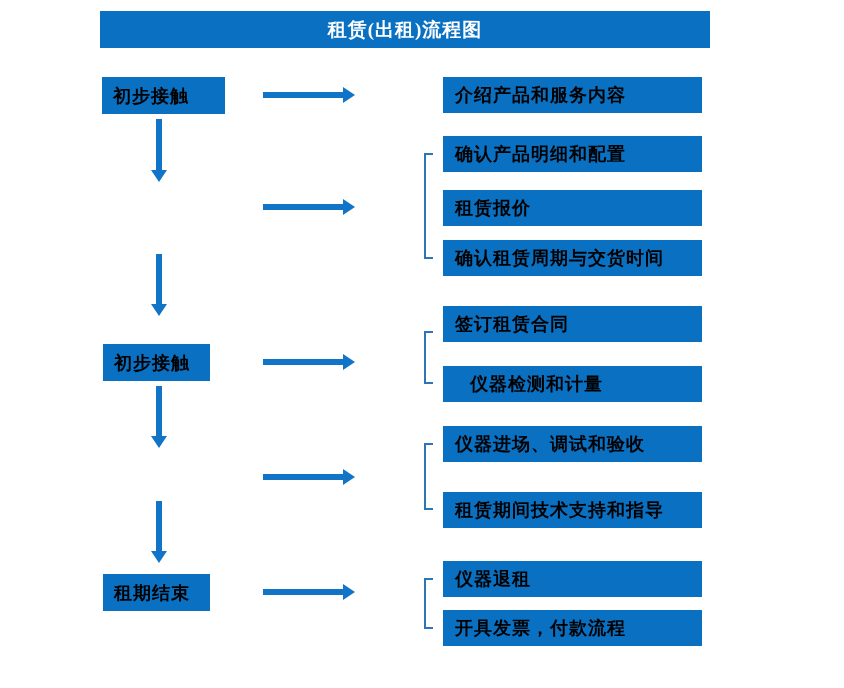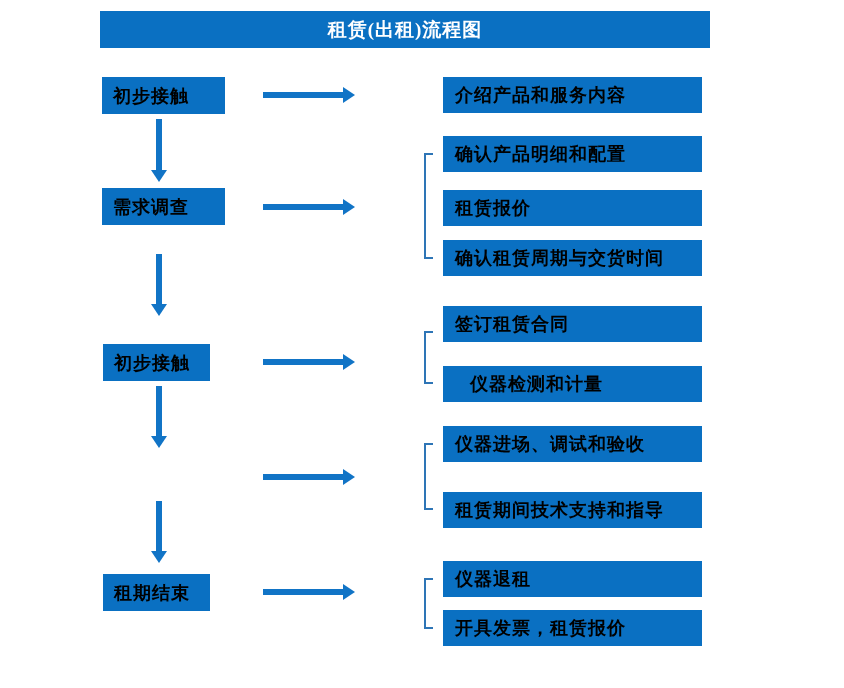--- a/index.html
+++ b/index.html
@@ -40,21 +40,20 @@
 </head>
 <body>
 
 <div class="canvas">
 
   <div class="banner">
     <span>租赁(出租)流程图</span>
   </div>
 
   <div class="lbox" style="left:102px; top:77px;  width:123px; height:37px;">初步接触</div>
-  <div class="lbox" style="left:102px; top:188px; width:123px; height:37px;">需求调查</div>
   <div class="lbox" style="left:103px; top:344px; width:107px; height:37px;">初步接触</div>
   <div class="lbox" style="left:103px; top:574px; width:107px; height:37px;">租期结束</div>
 
   <div class="varrow" style="top:119px; height:63px;">
     <div class="shaft" style="height:51px;"></div>
     <div class="head"></div>
   </div>
   <div class="varrow" style="top:254px; height:62px;">
     <div class="shaft" style="height:50px;"></div>
     <div class="head"></div>
@@ -96,15 +95,15 @@
 
   <div class="rbox" style="top:77px;">介绍产品和服务内容</div>
   <div class="rbox" style="top:190px;">租赁报价</div>
   <div class="rbox" style="top:136px;">确认产品明细和配置</div>
   <div class="rbox" style="top:240px;">确认租赁周期与交货时间</div>
   <div class="rbox" style="top:306px;">签订租赁合同</div>
   <div class="rbox" style="top:366px;padding-left:27px;">仪器检测和计量</div>
   <div class="rbox" style="top:426px;">仪器进场、调试和验收</div>
   <div class="rbox" style="top:492px;">租赁期间技术支持和指导</div>
   <div class="rbox" style="top:561px;">仪器退租</div>
-  <div class="rbox" style="top:610px;">开具发票，租赁报价</div>
+  <div class="rbox" style="top:610px;">开具发票，付款流程</div>
 
 </div>
 
 </body></html>

